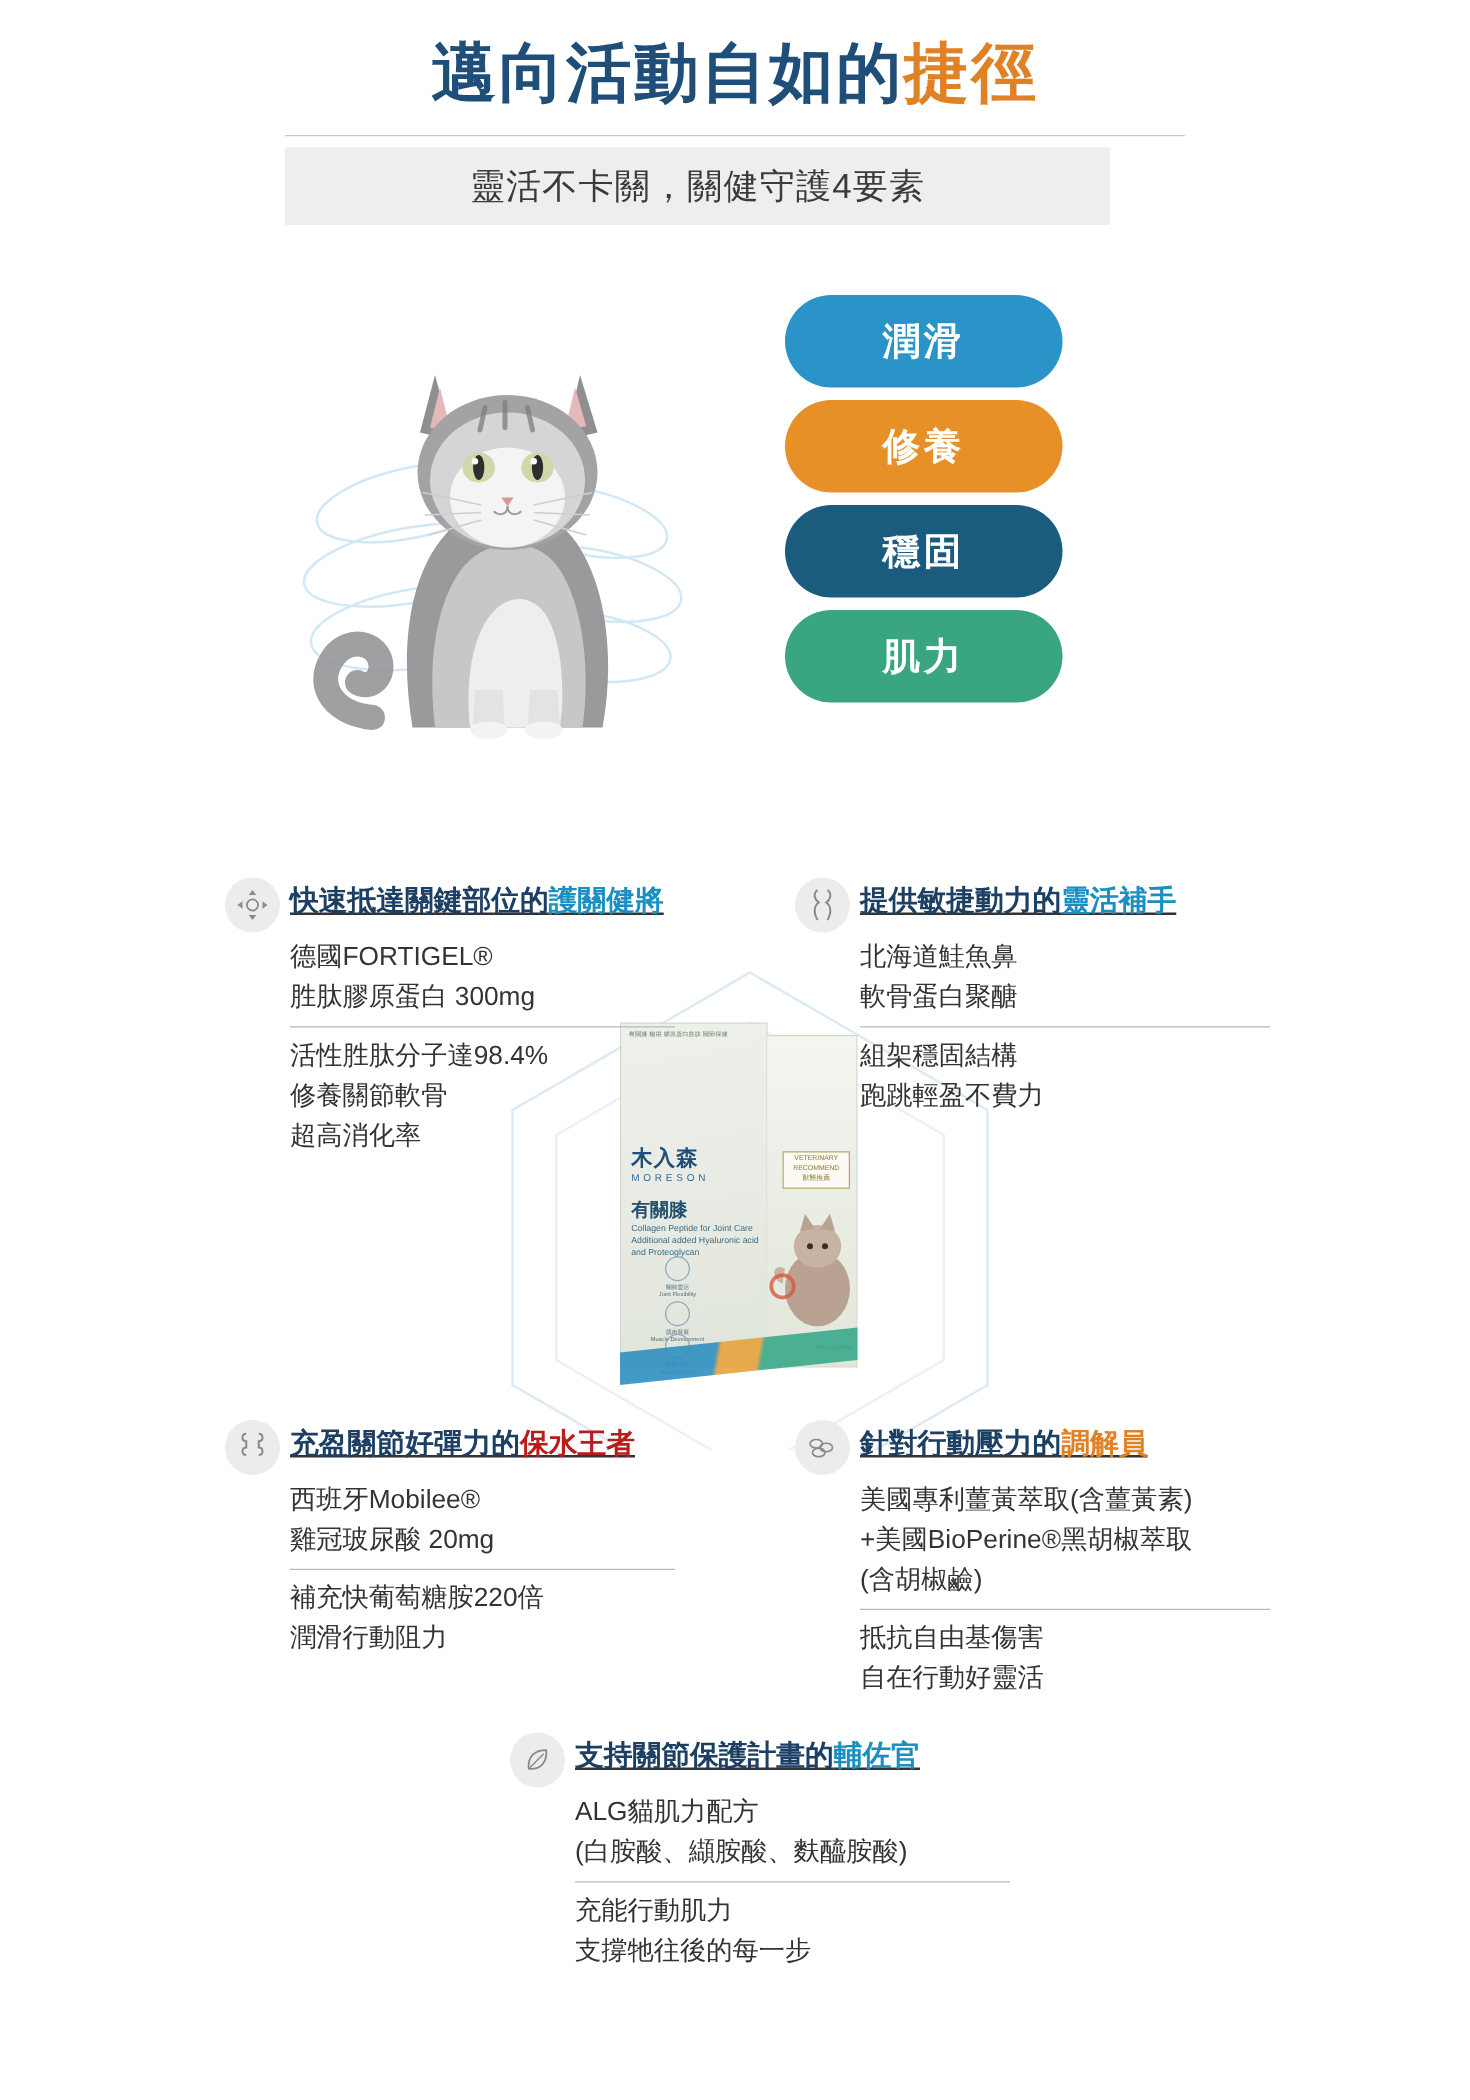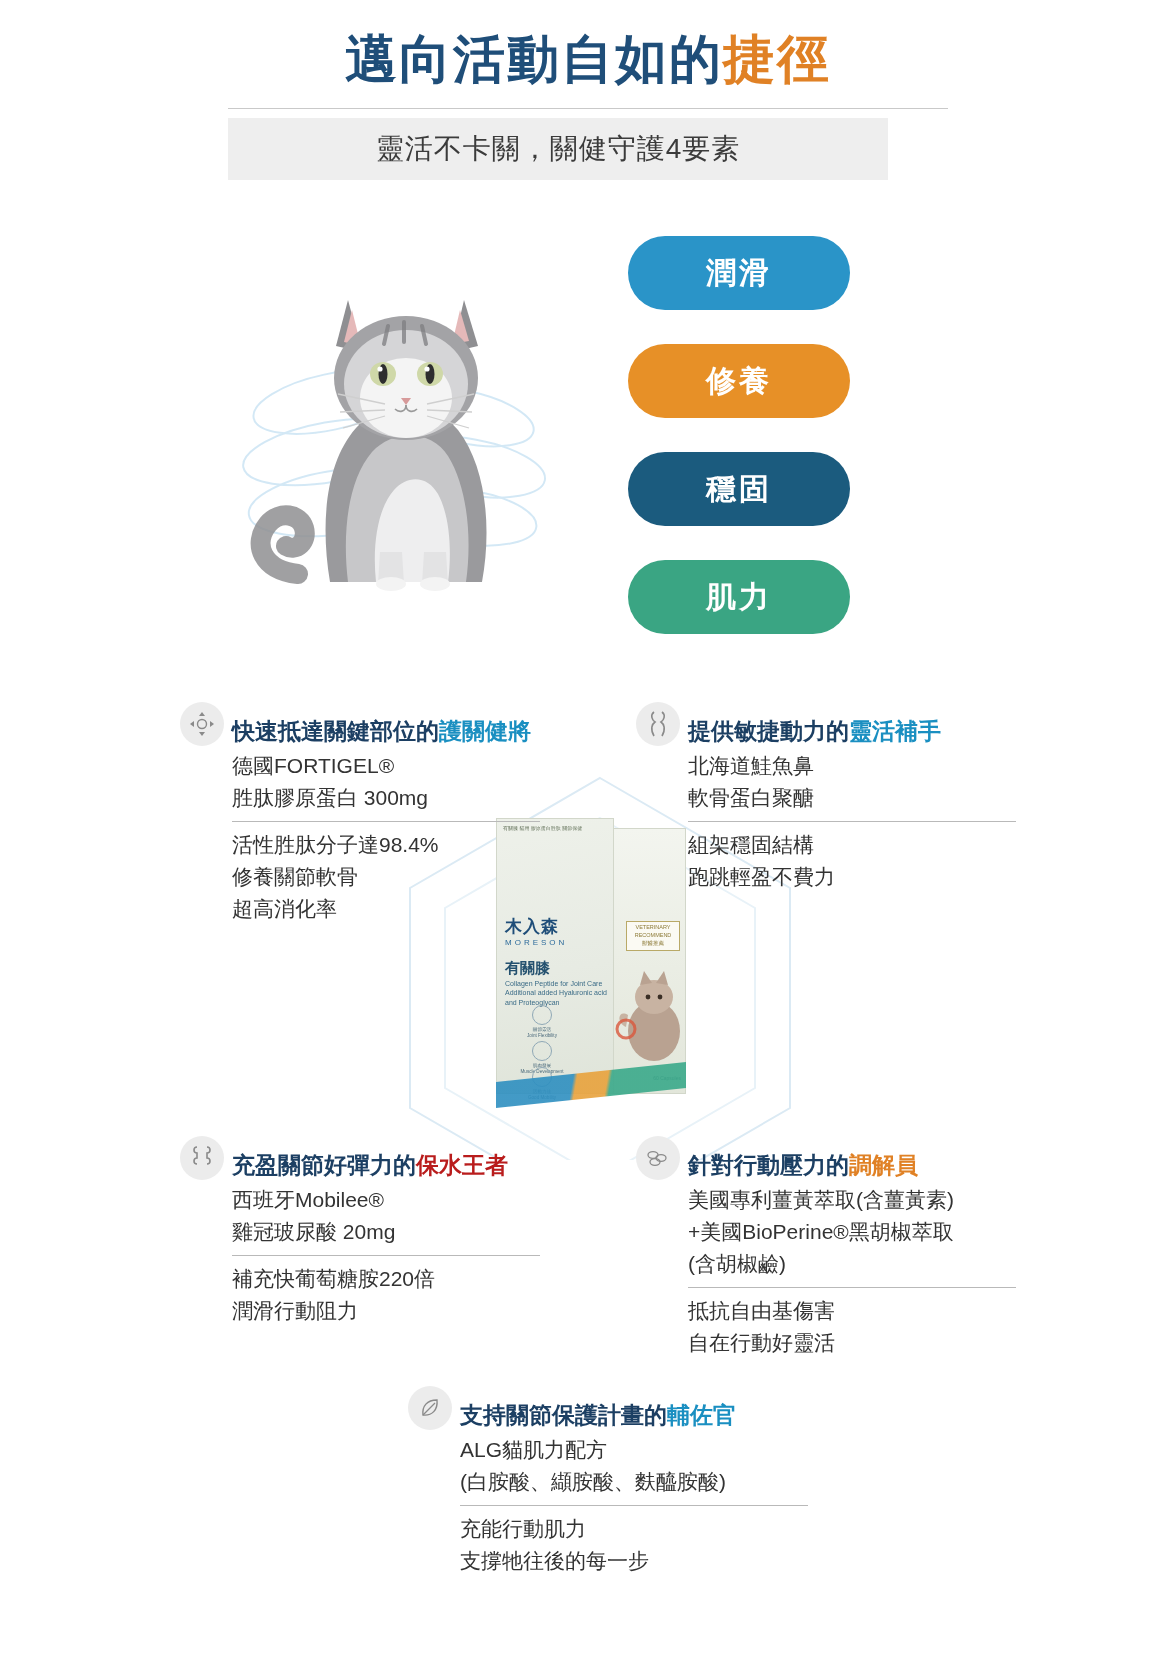--- a/index.html
+++ b/index.html
@@ -76,37 +76,38 @@
     left: 628px;
     width: 222px;
   }
   .pill {
     width: 222px;
     height: 74px;
     border-radius: 37px;
     display: flex;
     align-items: center;
     justify-content: center;
-    margin-bottom: 34px;
+    margin-bottom: 10px;
     color: #ffffff;
     font-size: 30px;
     font-weight: bold;
     letter-spacing: 3px;
   }
 
   
   .feature {
     position: absolute;
     width: 360px;
   }
   .feature .fhead {
     display: flex;
-    align-items: flex-end;
+    align-items: flex-start;
     gap: 8px;
     margin-bottom: 4px;
+    text-decoration: underline;
   }
   .badge {
     width: 44px;
     height: 44px;
     border-radius: 50%;
     background: #ececec;
     flex: 0 0 44px;
     display: flex;
     align-items: center;
     justify-content: center;

